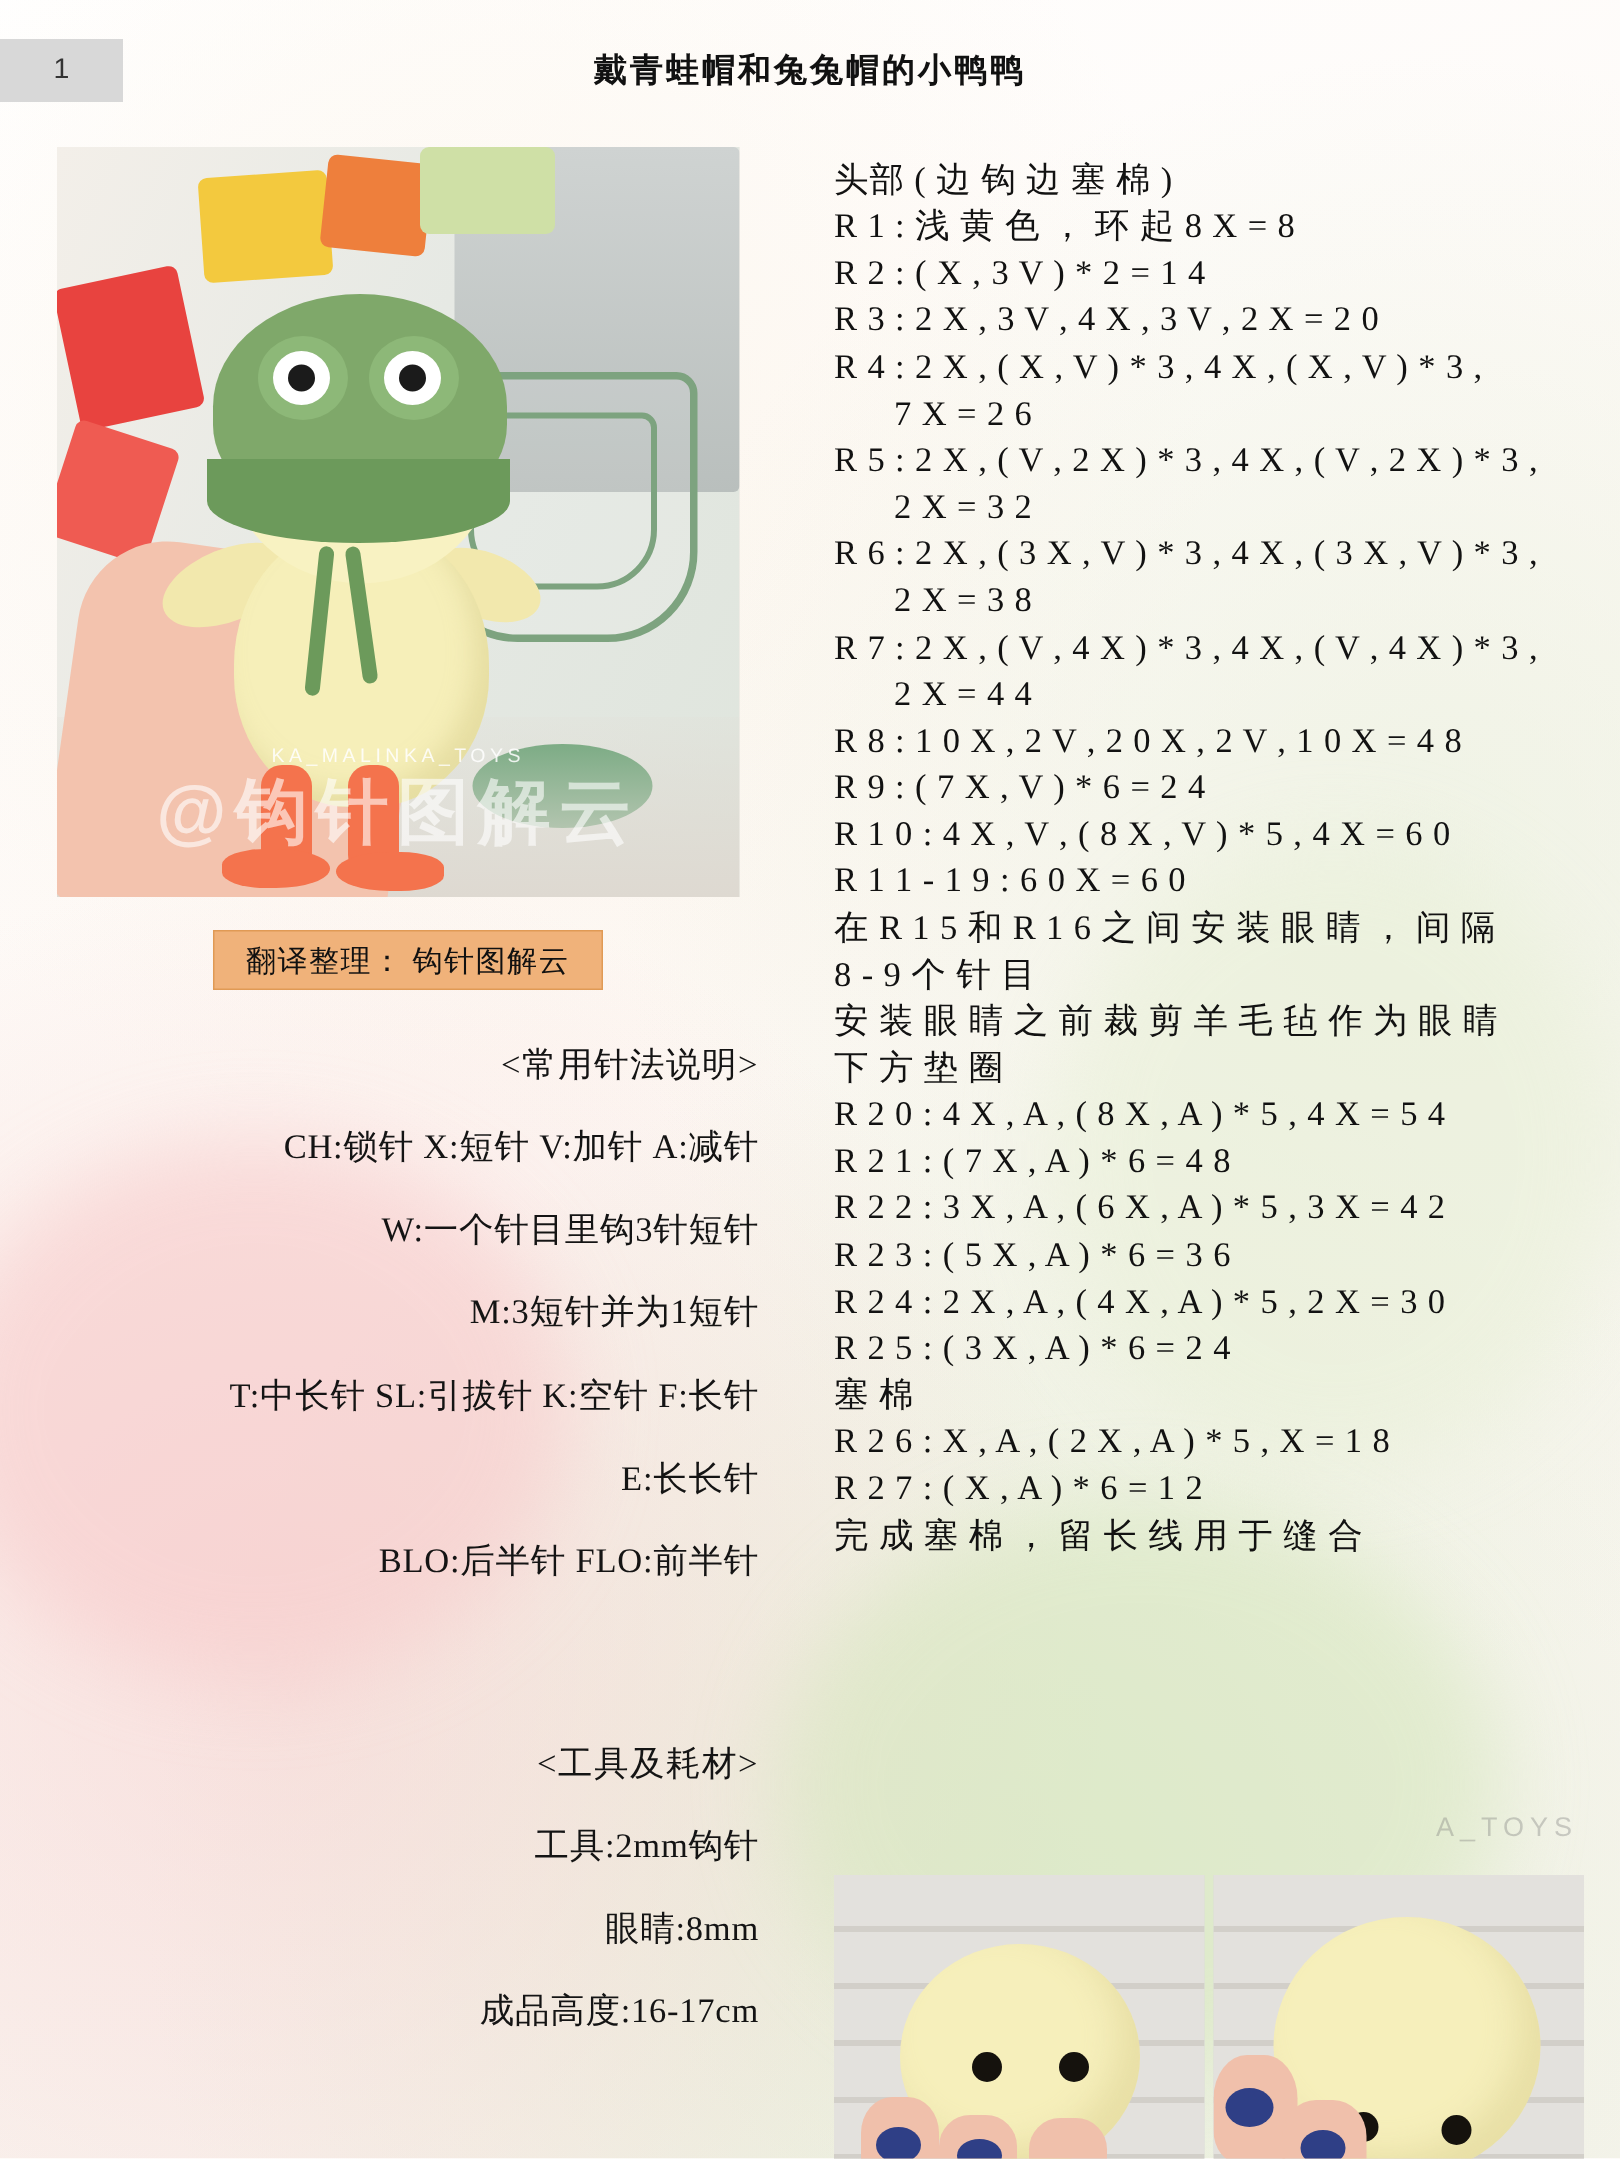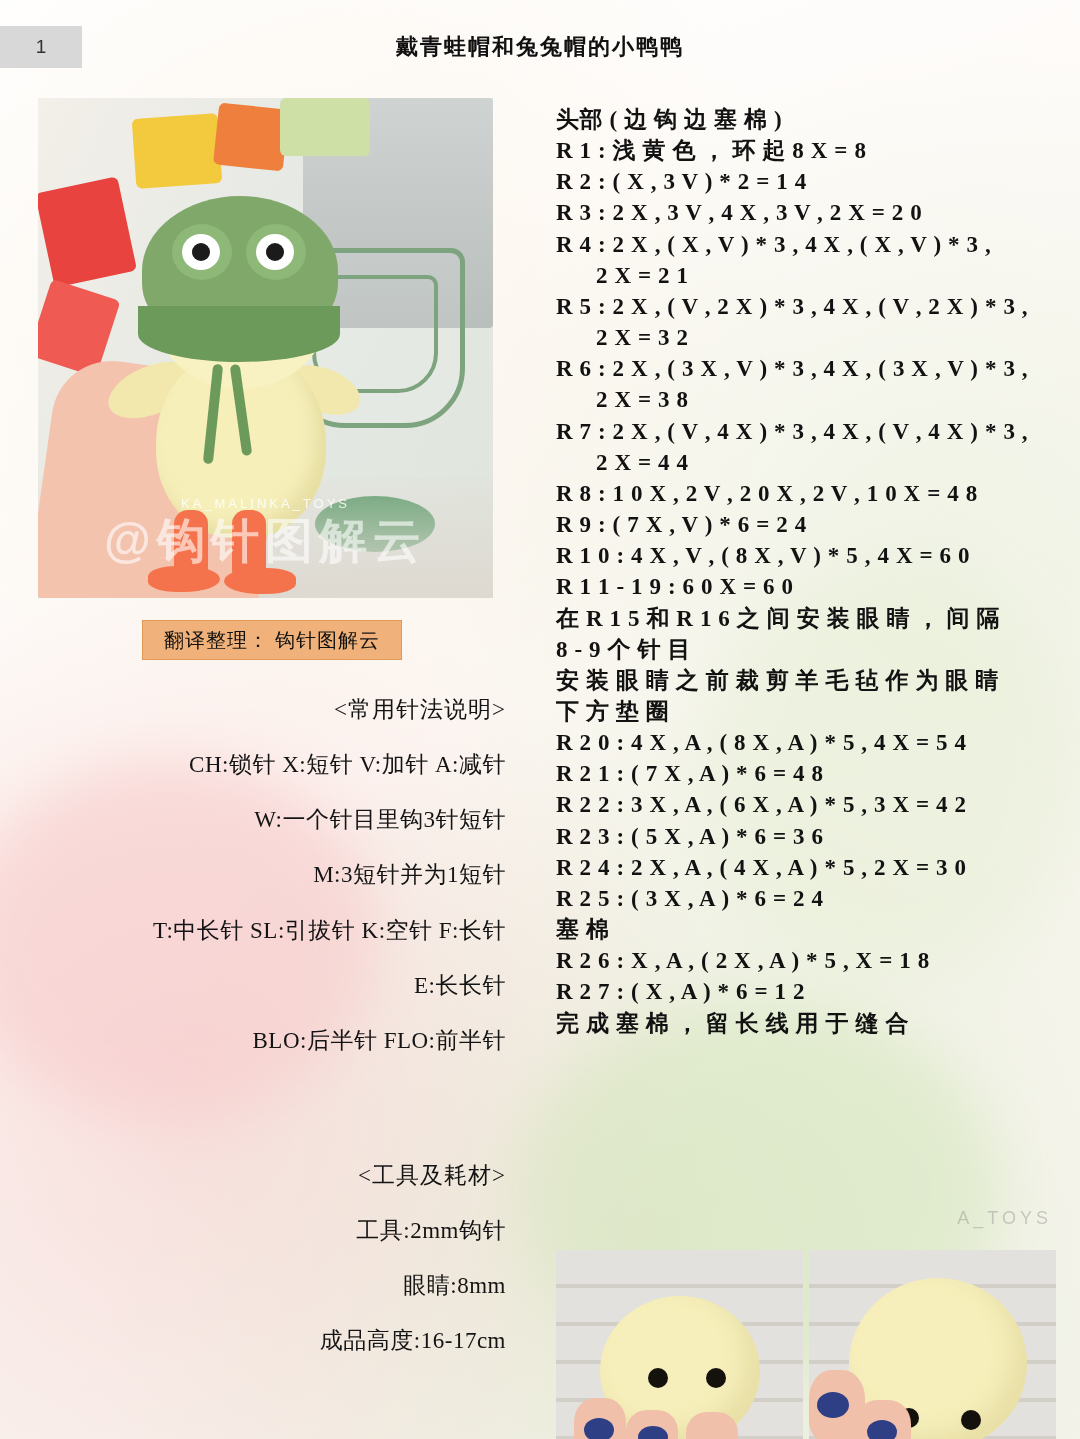--- a/index.html
+++ b/index.html
@@ -285,21 +285,20 @@
   
   .right-col {
     position: absolute;
     left: 556px;
     top: 104px;
     width: 500px;
     font-size: 23px;
     line-height: 1.355;
     letter-spacing: 0.6px;
     color: #121212;
-    font-weight: bold;
   }
   .right-col .line {
     white-space: pre-wrap;
   }
   .right-col .indent {
     padding-left: 40px;
   }
 
   
   .bottom-photos {
@@ -444,21 +443,21 @@
       <div class="row">成品高度:16-17cm</div>
     </div>
   </div>
 
   <div class="right-col">
     <div class="line">头部 ( 边 钩 边 塞 棉 )</div>
     <div class="line">R 1 : 浅 黄 色 ， 环 起 8 X = 8</div>
     <div class="line">R 2 : ( X , 3 V ) * 2 = 1 4</div>
     <div class="line">R 3 : 2 X , 3 V , 4 X , 3 V , 2 X = 2 0</div>
     <div class="line">R 4 : 2 X , ( X , V ) * 3 , 4 X , ( X , V ) * 3 ,</div>
-    <div class="line indent">2 X = 2 1</div>
+    <div class="line indent">7 X = 2 6</div>
     <div class="line">R 5 : 2 X , ( V , 2 X ) * 3 , 4 X , ( V , 2 X ) * 3 ,</div>
     <div class="line indent">2 X = 3 2</div>
     <div class="line">R 6 : 2 X , ( 3 X , V ) * 3 , 4 X , ( 3 X , V ) * 3 ,</div>
     <div class="line indent">2 X = 3 8</div>
     <div class="line">R 7 : 2 X , ( V , 4 X ) * 3 , 4 X , ( V , 4 X ) * 3 ,</div>
     <div class="line indent">2 X = 4 4</div>
     <div class="line">R 8 : 1 0 X , 2 V , 2 0 X , 2 V , 1 0 X = 4 8</div>
     <div class="line">R 9 : ( 7 X , V ) * 6 = 2 4</div>
     <div class="line">R 1 0 : 4 X , V , ( 8 X , V ) * 5 , 4 X = 6 0</div>
     <div class="line">R 1 1 - 1 9 : 6 0 X = 6 0</div>

